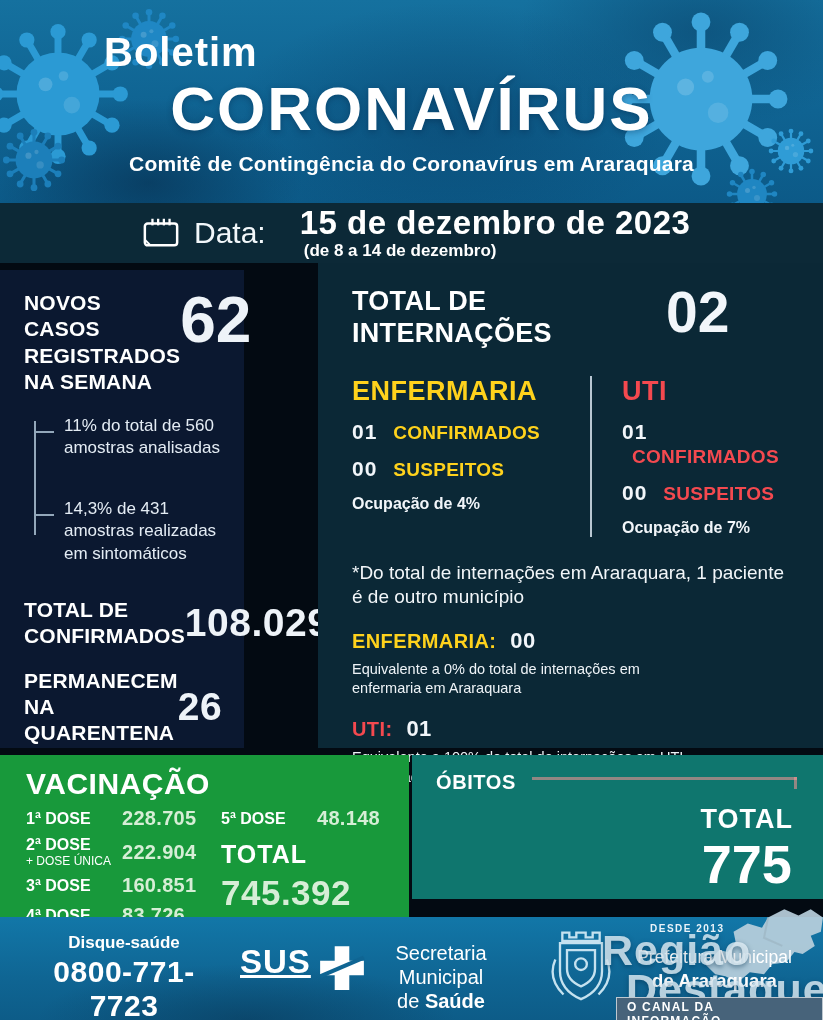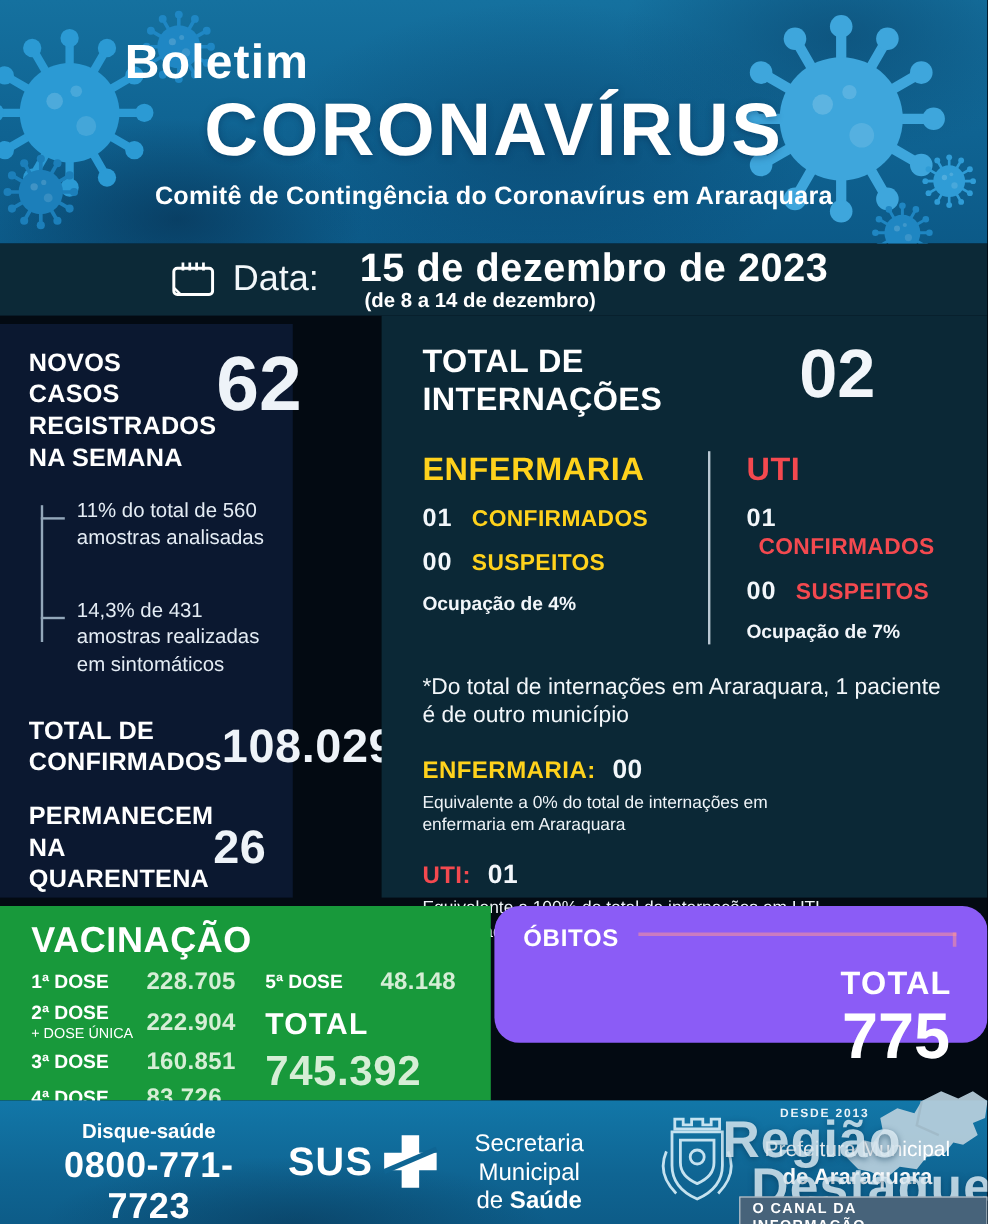--- a/index.html
+++ b/index.html
@@ -81,40 +81,40 @@
   .vax { position:absolute; left:0; top:755px; width:409px; height:162px; background:#18993b; padding:12px 10px 0 26px; }
   .vax-title { font-size:30px; font-weight:bold; letter-spacing:.5px; }
   .vax-grid { display:grid; grid-template-columns:195px 1fr; margin-top:6px; }
   .dose-row { display:flex; align-items:center; margin-bottom:7px; }
   .dose-label { width:96px; font-size:16px; font-weight:bold; line-height:1; }
   .dose-sub { display:block; font-size:12px; font-weight:normal; margin-top:2px; }
   .dose-value { font-size:20px; font-weight:bold; color:#d6eed6; letter-spacing:.3px; }
   .vax-total-label { font-size:25px; font-weight:bold; margin-top:10px; letter-spacing:1px; }
   .vax-total-value { font-size:35px; font-weight:bold; color:#d6eed6; margin-top:4px; letter-spacing:.5px; }
 
-  .deaths { position:absolute; left:412px; top:755px; width:411px; height:114px; background:#8b5cf6; padding:16px 26px 0 24px;border-radius:21px; }
+  .deaths { position:absolute; left:412px; top:755px; width:411px; height:144px; background:#0f766e; padding:16px 26px 0 24px; }
   .deaths-head { display:flex; align-items:center; }
   .deaths-title { font-size:20px; font-weight:bold; letter-spacing:.6px; }
   .deaths-line { flex:1; margin-left:16px; position:relative; border-top:3px solid rgba(255,150,150,.55); height:12px; }
   .deaths-line::after { content:""; position:absolute; right:0; top:-3px; height:12px; border-right:3px solid rgba(255,150,150,.55); }
   .deaths-body { display:flex; margin-top:10px; }
   .deaths-note { font-size:16.5px; margin-top:14px; max-width:235px; color:#fceaea; }
   .deaths-totals { margin-left:auto; text-align:center; margin-right:4px; }
   .deaths-total-label { font-size:27px; font-weight:bold; letter-spacing:1px; }
   .deaths-total-value { font-size:54px; font-weight:bold; line-height:1; margin-top:2px; }
 
   
   .footer { position:absolute; left:0; top:917px; width:823px; height:103px;
     background:
       radial-gradient(300px 80px at 30% 100%, rgba(8,50,80,.5), rgba(0,0,0,0) 70%),
       linear-gradient(180deg, #1277a8 0%, #0f6593 60%, #0d5c88 100%); }
   .phone-block { position:absolute; left:24px; top:16px; width:200px; text-align:center; }
   .phone-label { font-size:17px; font-weight:bold; }
   .phone-number { font-size:30px; font-weight:bold; letter-spacing:.5px; margin-top:2px; }
-  .sus-group { position:absolute; left:240px; top:26px; display:flex; align-items:center; }
+  .sus-group { position:absolute; left:240px; top:26px; display:flex; align-items:flex-start;text-decoration:underline; }
   .sus-text { font-size:33px; font-weight:bold; letter-spacing:1px; }
   .sus-cross { width:50px; height:50px; margin-left:6px; }
   .secretaria { position:absolute; left:352px; top:24px; width:178px; text-align:center; font-size:20px; line-height:1.2; }
   .secretaria .bold { font-weight:bold; }
 
   .watermark { position:absolute; left:540px; top:0; width:283px; height:103px; }
   .sp-map { position:absolute; right:-6px; top:-16px; width:132px; height:102px; z-index:1; }
   .crest { position:absolute; left:6px; top:8px; width:70px; height:90px; z-index:2; opacity:.95; }
   .since { position:absolute; left:110px; top:6px; z-index:4; font-size:10px; font-weight:bold; letter-spacing:1.5px; color:#eaf3f9; }
   .wm-name { position:absolute; left:62px; top:14px; z-index:3; font-size:43px; font-weight:bold; line-height:.9;

